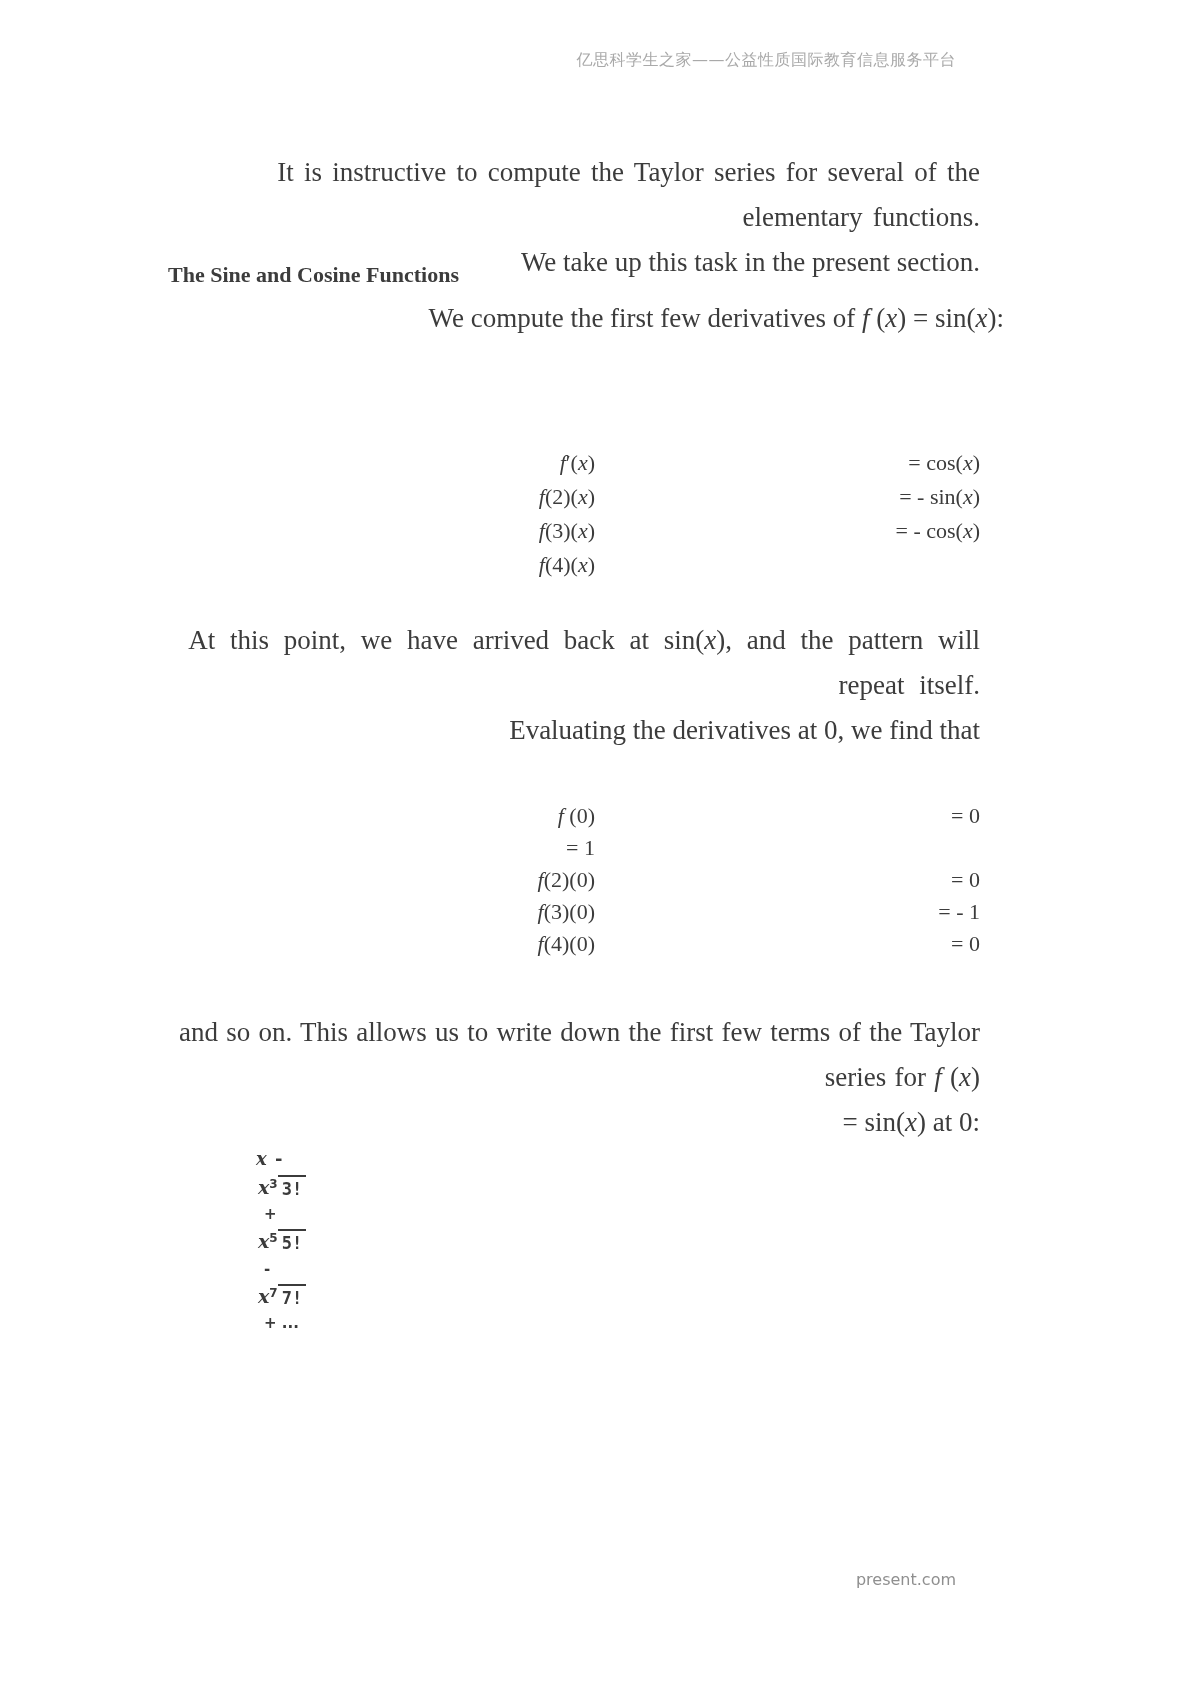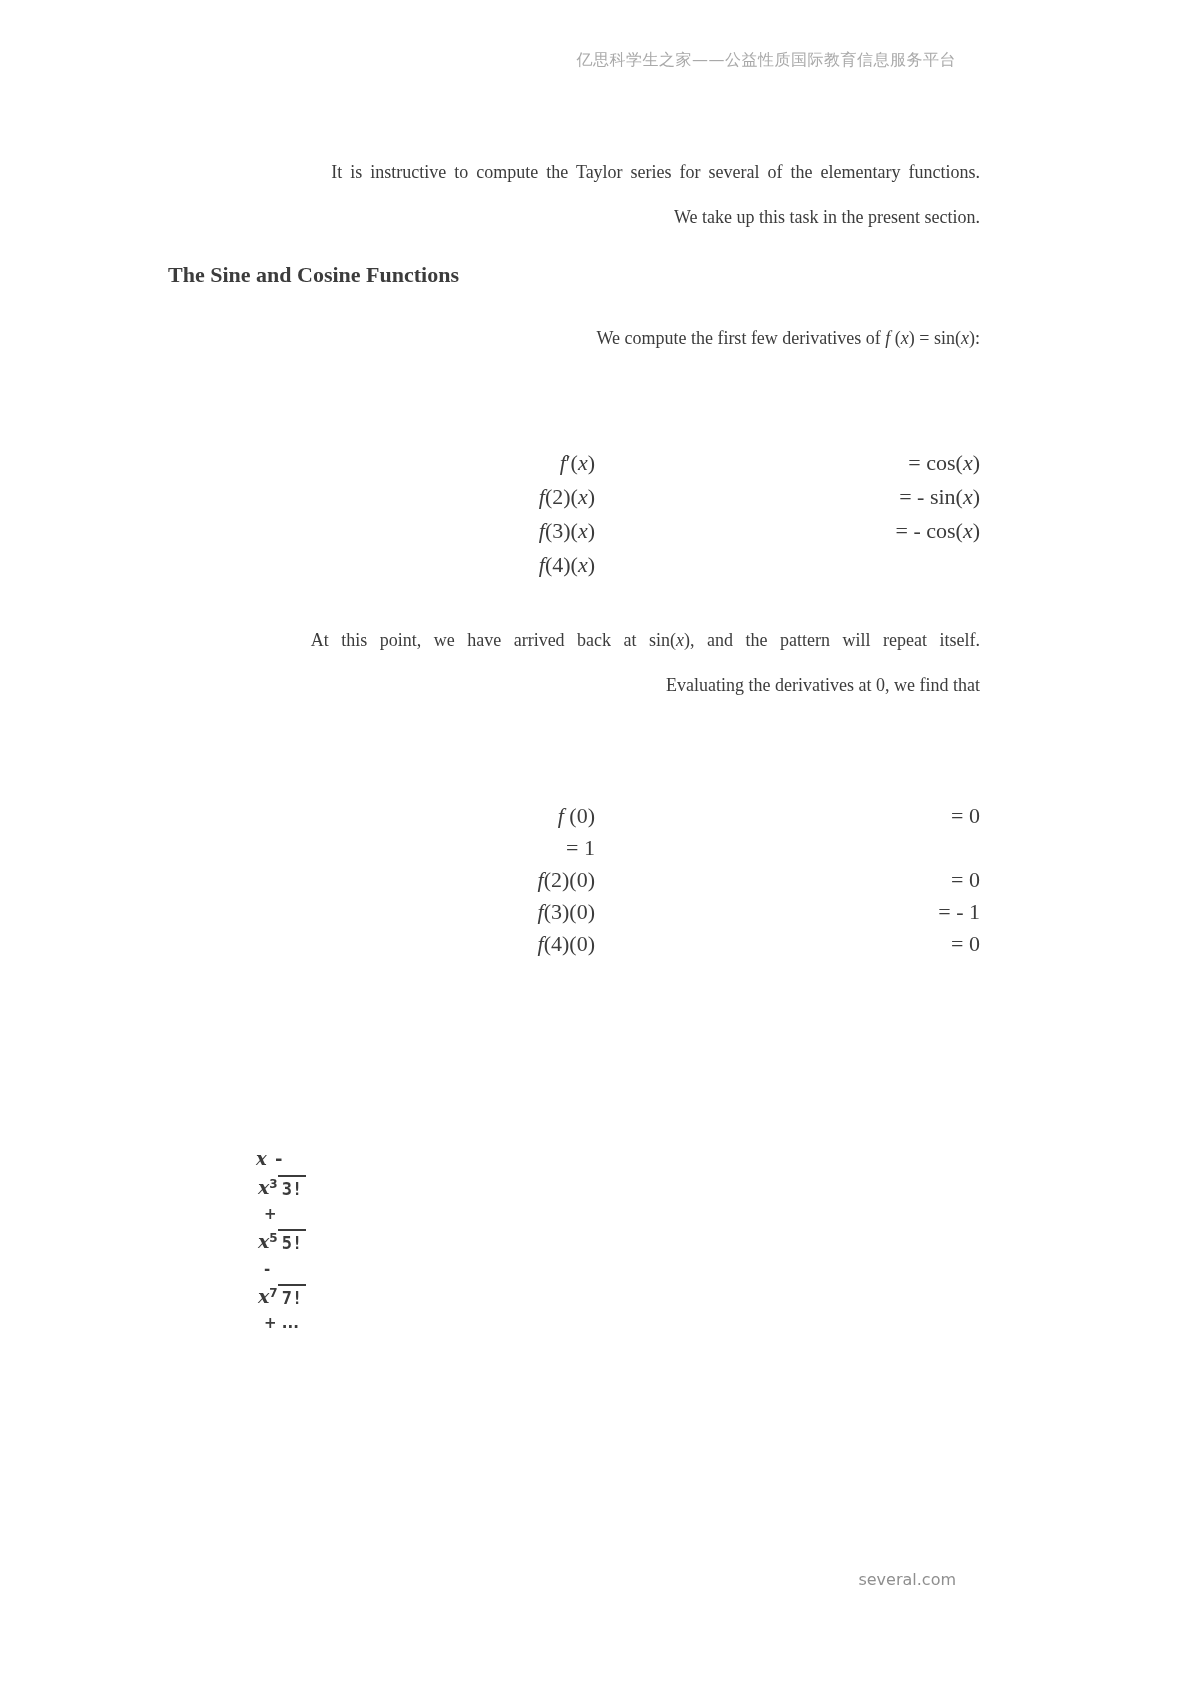--- a/index.html
+++ b/index.html
@@ -22,33 +22,33 @@
   }
   .footer {
     position:absolute; top:1570px; right:216px;
     font-family:"DejaVu Sans", sans-serif;
     font-size:16px; color:#8f8f8f;
   }
 
   
   .para {
     position:absolute; left:168px; width:812px;
-    font-size:18px; line-height:45px; color:#3c3c3c;
+    font-size:27px; line-height:45px; color:#3c3c3c;
   }
   .para i, .eqrow i, .f-lead i { font-style:italic; }
   .j1 { word-spacing:3.5px; }
   .j2 { word-spacing:8px; }
   .j3 { word-spacing:1.5px; }
 
   .intro   { top:150px; }
   .heading {
     position:absolute; left:168px; top:260px;
     font-size:22px; font-weight:bold; line-height:30px; color:#3c3c3c;
   }
-  .compute { top:322px; line-height:32px; }
+  .compute { top:302px; line-height:32px;margin-left:24px; }
   .pattern { top:618px; }
   .taylor  { top:1010px; }
 
   
   .eqblock { position:absolute; left:168px; width:812px; font-size:22px; }
   .eq1 { top:446px; }
   .eq2 { top:800px; }
   .eqrow { display:grid; grid-template-columns:427px auto; }
   .eq1 .eqrow { line-height:34px; }
   .eq2 .eqrow { line-height:32px; }
@@ -139,20 +139,24 @@
     <div class="eqrow">
       <span class="lhs"><i>f</i>(3)(0)</span>
       <span class="rhs">= - 1</span>
     </div>
     <div class="eqrow">
       <span class="lhs"><i>f</i>(4)(0)</span>
       <span class="rhs">= 0</span>
     </div>
   </div>
 
+  <p class="para taylor">
+    <span class="j3">and so on. This allows us to write down the first few terms of the Taylor series for <i>f</i> (<i>x</i>)</span><br>
+    <span>= sin(<i>x</i>) at 0:</span>
+  </p>
 
   <div class="formula">
     <div class="f-lead"><i>x</i> -</div>
 
     <div class="frac">
       <div class="num"><span class="fbase">x</span><sup class="fsup">3</sup></div>
       <div class="den">3!</div>
     </div>
     <div class="f-op">+</div>
 
@@ -163,16 +167,16 @@
     <div class="f-op">-</div>
 
     <div class="frac">
       <div class="num"><span class="fbase">x</span><sup class="fsup">7</sup></div>
       <div class="den">7!</div>
     </div>
     <div class="f-op">+ ...</div>
   </div>
 
   <div class="footer">
-    <span>several.com</span>
+    <span>present.com</span>
   </div>
 
 </div>
 
 </body></html>

